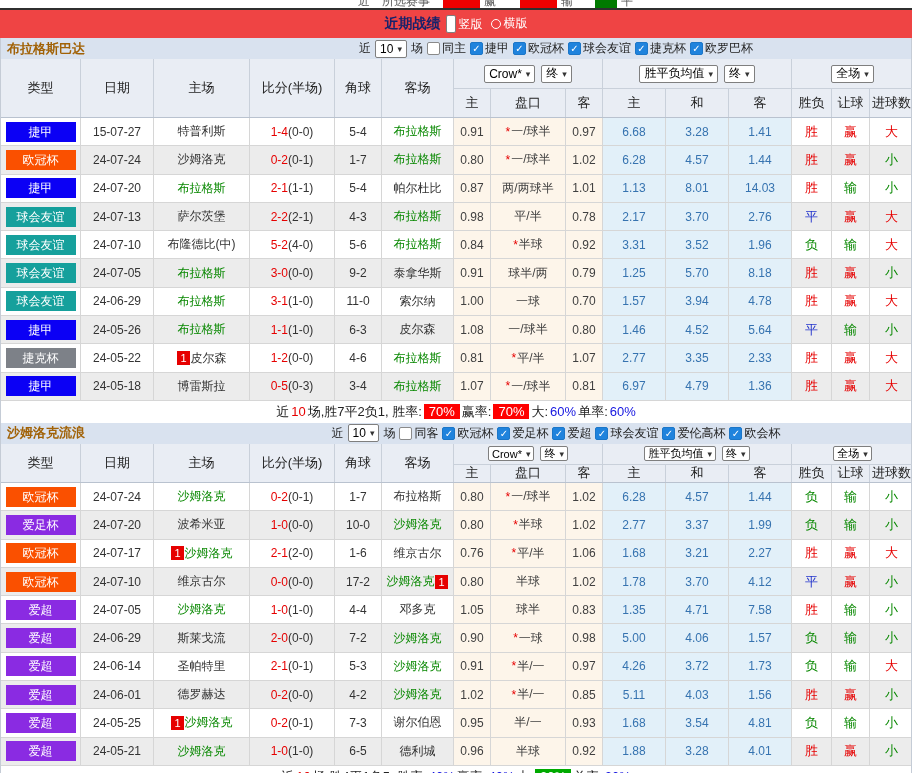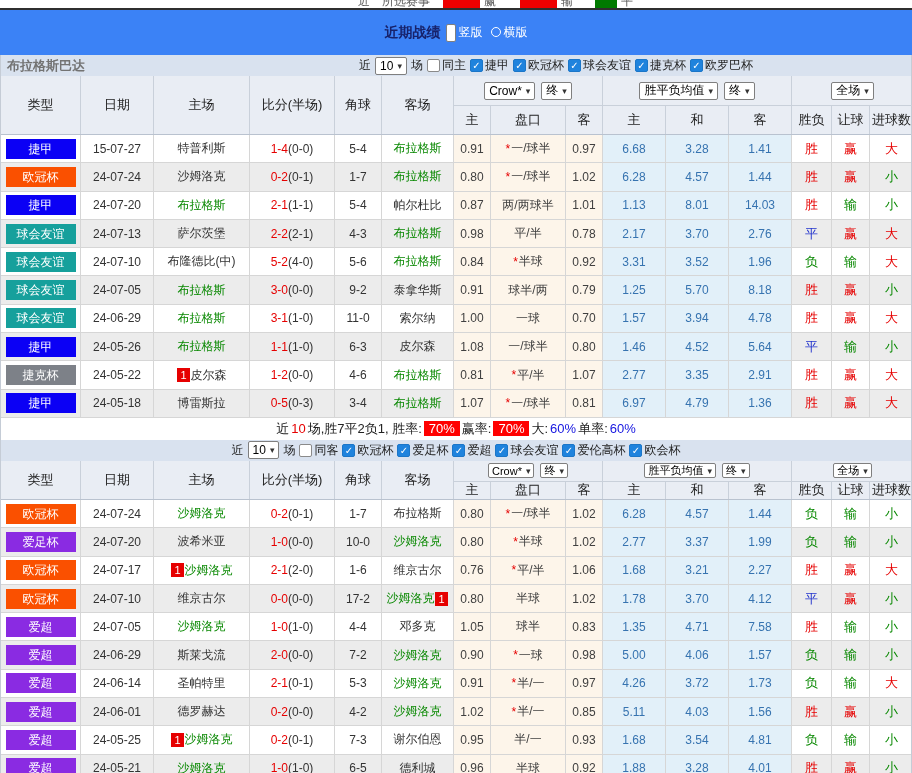--- a/index.html
+++ b/index.html
@@ -4,30 +4,30 @@
 <style>
   *{box-sizing:border-box;margin:0;padding:0}
   body{background:#fff}
   .page{width:912px;height:773px;overflow:hidden;position:relative;background:#fff;
         font-family:"Liberation Sans","DejaVu Sans",sans-serif}
   
   .top-strip{height:10px;position:relative;overflow:hidden;background:#fff;border-bottom:2px solid #2f2f2f}
   .top-strip .frag{position:absolute;top:-7px;font-size:12px;color:#555;white-space:nowrap}
   .top-strip .swatch{position:absolute;top:-4px;height:12px;display:inline-block}
   
-  .title-bar{height:45px;background:#3b82f6;display:flex;align-items:center;justify-content:center;gap:5px}
+  .title-bar{height:28px;background:#ef4444;display:flex;align-items:center;justify-content:center;gap:5px}
   .tb-title{color:#17226b;font-weight:bold;font-size:14px}
   .radio-wrap{display:inline-flex;align-items:center;gap:3px;cursor:pointer}
   .radio{width:10px;height:10px;border-radius:50%;border:1px solid #fff;display:inline-block}
   .radio.sel{background:#fff}
   .radio-label{color:#fff;font-size:12px}
   
   .sec-bar{height:21px;background:#d9e2ef;display:flex;align-items:center;
            border-left:1px solid #c5ccd6;border-right:1px solid #c5ccd6}
-  .team-title{color:#737373;font-weight:bold;font-size:13px;padding-left:6px;width:200px;flex:0 0 auto}
+  .team-title{color:#a16207;font-weight:bold;font-size:13px;padding-left:6px;width:200px;flex:0 0 auto}
   .filters{flex:1;display:flex;align-items:center;justify-content:center;gap:4px;font-size:12px;color:#222;white-space:nowrap}
   .sel{display:inline-flex;align-items:center;gap:4px;background:#fff;border:1px solid #7f7f7f;
        border-radius:2px;padding:0 4px;height:18px;font-size:12px;color:#000;cursor:pointer}
   .sel .arrow{font-size:9px;color:#333}
   .chk{display:inline-flex;align-items:center;gap:2px;cursor:pointer}
   .cbox{width:13px;height:13px;border-radius:2px;display:inline-flex;align-items:center;justify-content:center;
         font-size:10px;line-height:13px}
   .cbox.on{background:#1f83dd;color:#fff;border:1px solid #1b76c8}
   .cbox.off{background:#fff;border:1px solid #8a8a8a}
   
@@ -464,21 +464,21 @@
                 <span class="green-team">布拉格斯</span>
               </div>
               <div class="c cream">0.81</div>
               <div class="c cream">
                 <span class="star">*</span>
                 <span>平/半</span>
               </div>
               <div class="c cream">1.07</div>
               <div class="c blue">2.77</div>
               <div class="c blue">3.35</div>
-              <div class="c blue">2.91</div>
+              <div class="c blue">2.33</div>
               <div class="c">
                 <span class="res c-red">胜</span>
               </div>
               <div class="c">
                 <span class="res c-red">赢</span>
               </div>
               <div class="c">
                 <span class="res c-red">大</span>
               </div>
             </div>
@@ -527,20 +527,21 @@
           <span>赢率:</span>
           <span class="badge-red">70%</span>
           <span>大:</span>
           <span class="v-blue">60%</span>
           <span>单率:</span>
           <span class="v-blue">60%</span>
         </div>
       </div>
       <div class="section">
         <div class="sec-bar">
+          <span class="team-title">沙姆洛克流浪</span>
           <span class="filters">
             <span>近</span>
             <span class="sel">
               <span>10</span>
               <span class="arrow">▾</span>
             </span>
             <span>场</span>
             <span class="chk">
               <span class="cbox off"></span>
               <span>同客</span>

